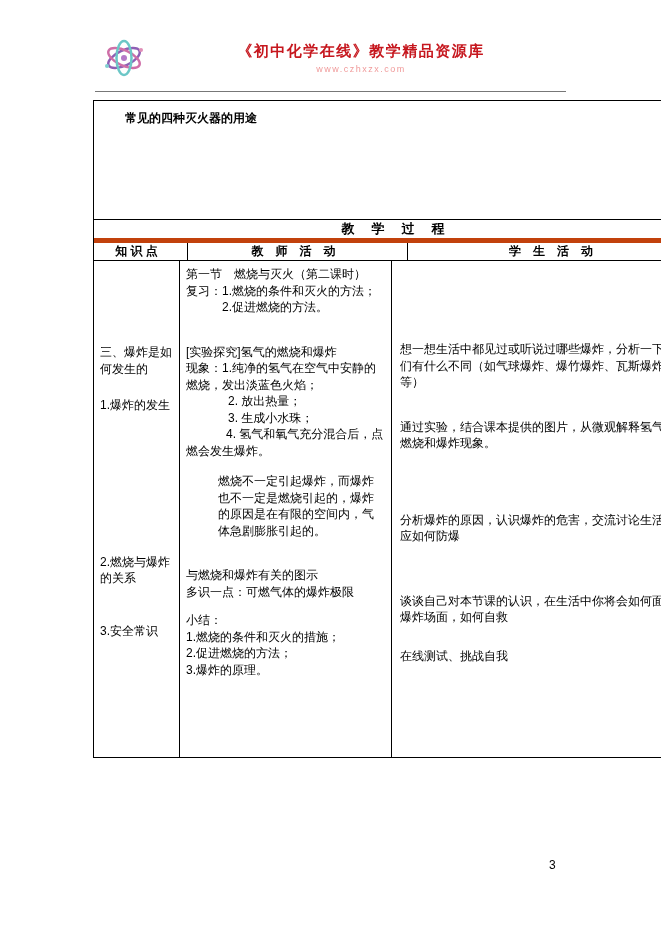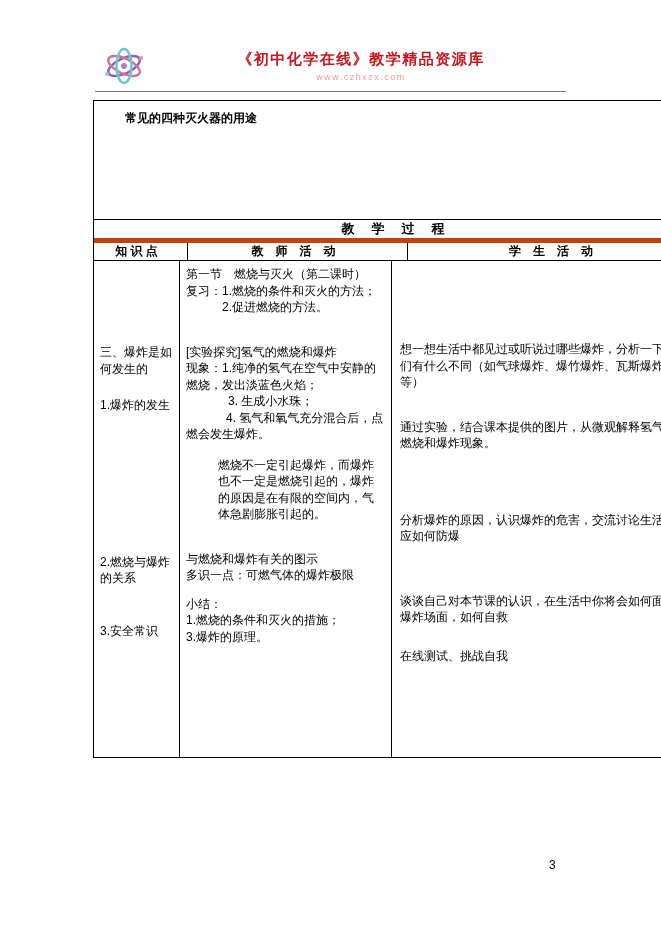--- a/index.html
+++ b/index.html
@@ -4,21 +4,21 @@
 <style>
   html,body{margin:0;padding:0;}
   body{
     width:661px;height:935px;background:#ffffff;color:#000;
     font-family:"Liberation Sans","DejaVu Sans",sans-serif;
     position:relative;overflow:hidden;
   }
   .page{position:relative;width:661px;height:935px;}
 
   
-  .header{position:absolute;left:96px;top:44px;width:470px;height:44px;display:flex;align-items:center;}
+  .header{position:absolute;left:96px;top:36px;width:470px;height:44px;display:flex;align-items:center;}
   .logo{flex:0 0 60px;display:flex;align-items:center;}
   .header-text{flex:1;text-align:center;}
   .site-title{color:#c6171e;font-weight:bold;font-size:15px;letter-spacing:1.5px;}
   .site-url{color:#f09a9a;font-size:9px;margin-top:3px;letter-spacing:1.5px;}
   .header-rule{position:absolute;left:95px;top:91px;width:471px;height:0;border-top:1px solid #777;}
 
   
   .doc-table{
     position:absolute;left:93px;top:100px;width:602px;
     border:1px solid #000;box-sizing:border-box;font-size:12px;
@@ -120,27 +120,29 @@
         <p class="kp3">2.燃烧与爆炸的关系</p>
         <p class="kp4">3.安全常识</p>
       </div>
 
       <div class="t-cell">
         <p class="t0">第一节　燃烧与灭火（第二课时）</p>
         <p class="t1">复习：1.燃烧的条件和灭火的方法；</p>
         <p class="t2">2.促进燃烧的方法。</p>
         <p class="t4">[实验探究]氢气的燃烧和爆炸</p>
         <p class="t5">现象：1.纯净的氢气在空气中安静的燃烧，发出淡蓝色火焰；</p>
+        <p class="t6">2. 放出热量；</p>
         <p class="t7">3. 生成小水珠；</p>
         <p class="t8">4. 氢气和氧气充分混合后，点燃会发生爆炸。</p>
         <p class="t9">燃烧不一定引起爆炸，而爆炸也不一定是燃烧引起的，爆炸的原因是在有限的空间内，气体急剧膨胀引起的。</p>
         <p class="t10">与燃烧和爆炸有关的图示</p>
         <p class="t11">多识一点：可燃气体的爆炸极限</p>
         <p class="t12">小结：</p>
         <p class="t13">1.燃烧的条件和灭火的措施；</p>
+        <p class="t14">2.促进燃烧的方法；</p>
         <p class="t15">3.爆炸的原理。</p>
       </div>
 
       <div class="s-cell">
         <p class="s0">想一想生活中都见过或听说过哪些爆炸，分析一下它们有什么不同（如气球爆炸、爆竹爆炸、瓦斯爆炸等）</p>
         <p class="s1">通过实验，结合课本提供的图片，从微观解释氢气的燃烧和爆炸现象。</p>
         <p class="s2">分析爆炸的原因，认识爆炸的危害，交流讨论生活中应如何防爆</p>
         <p class="s3">谈谈自己对本节课的认识，在生活中你将会如何面对爆炸场面，如何自救</p>
         <p class="s4">在线测试、挑战自我</p>
       </div>

